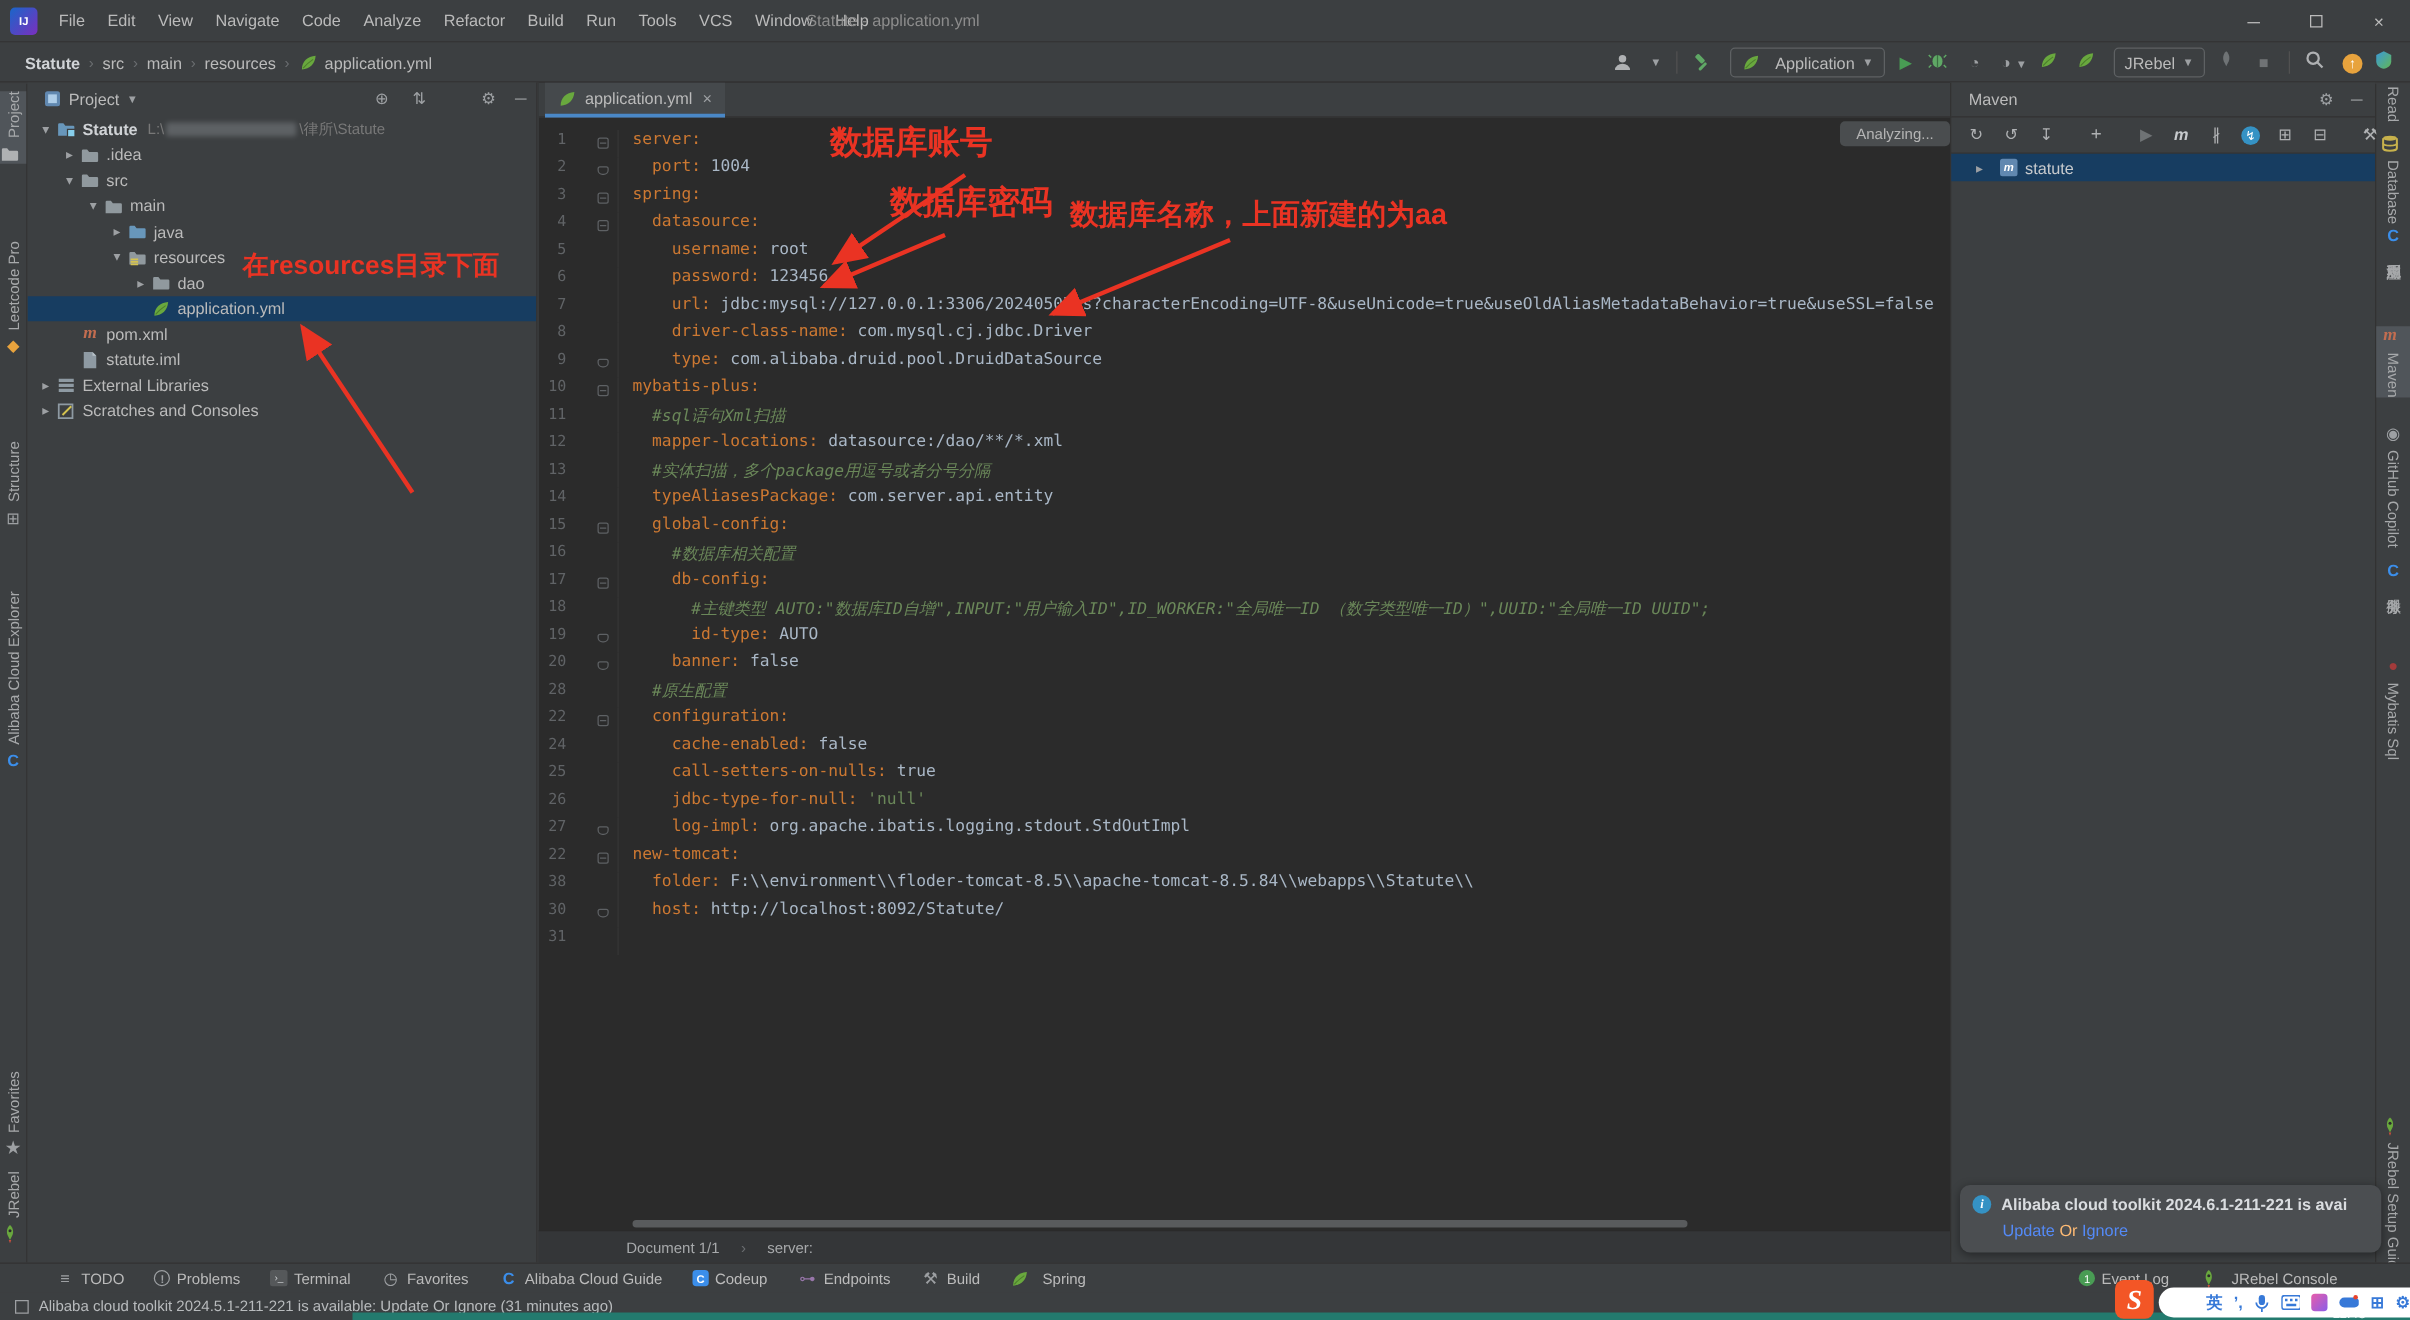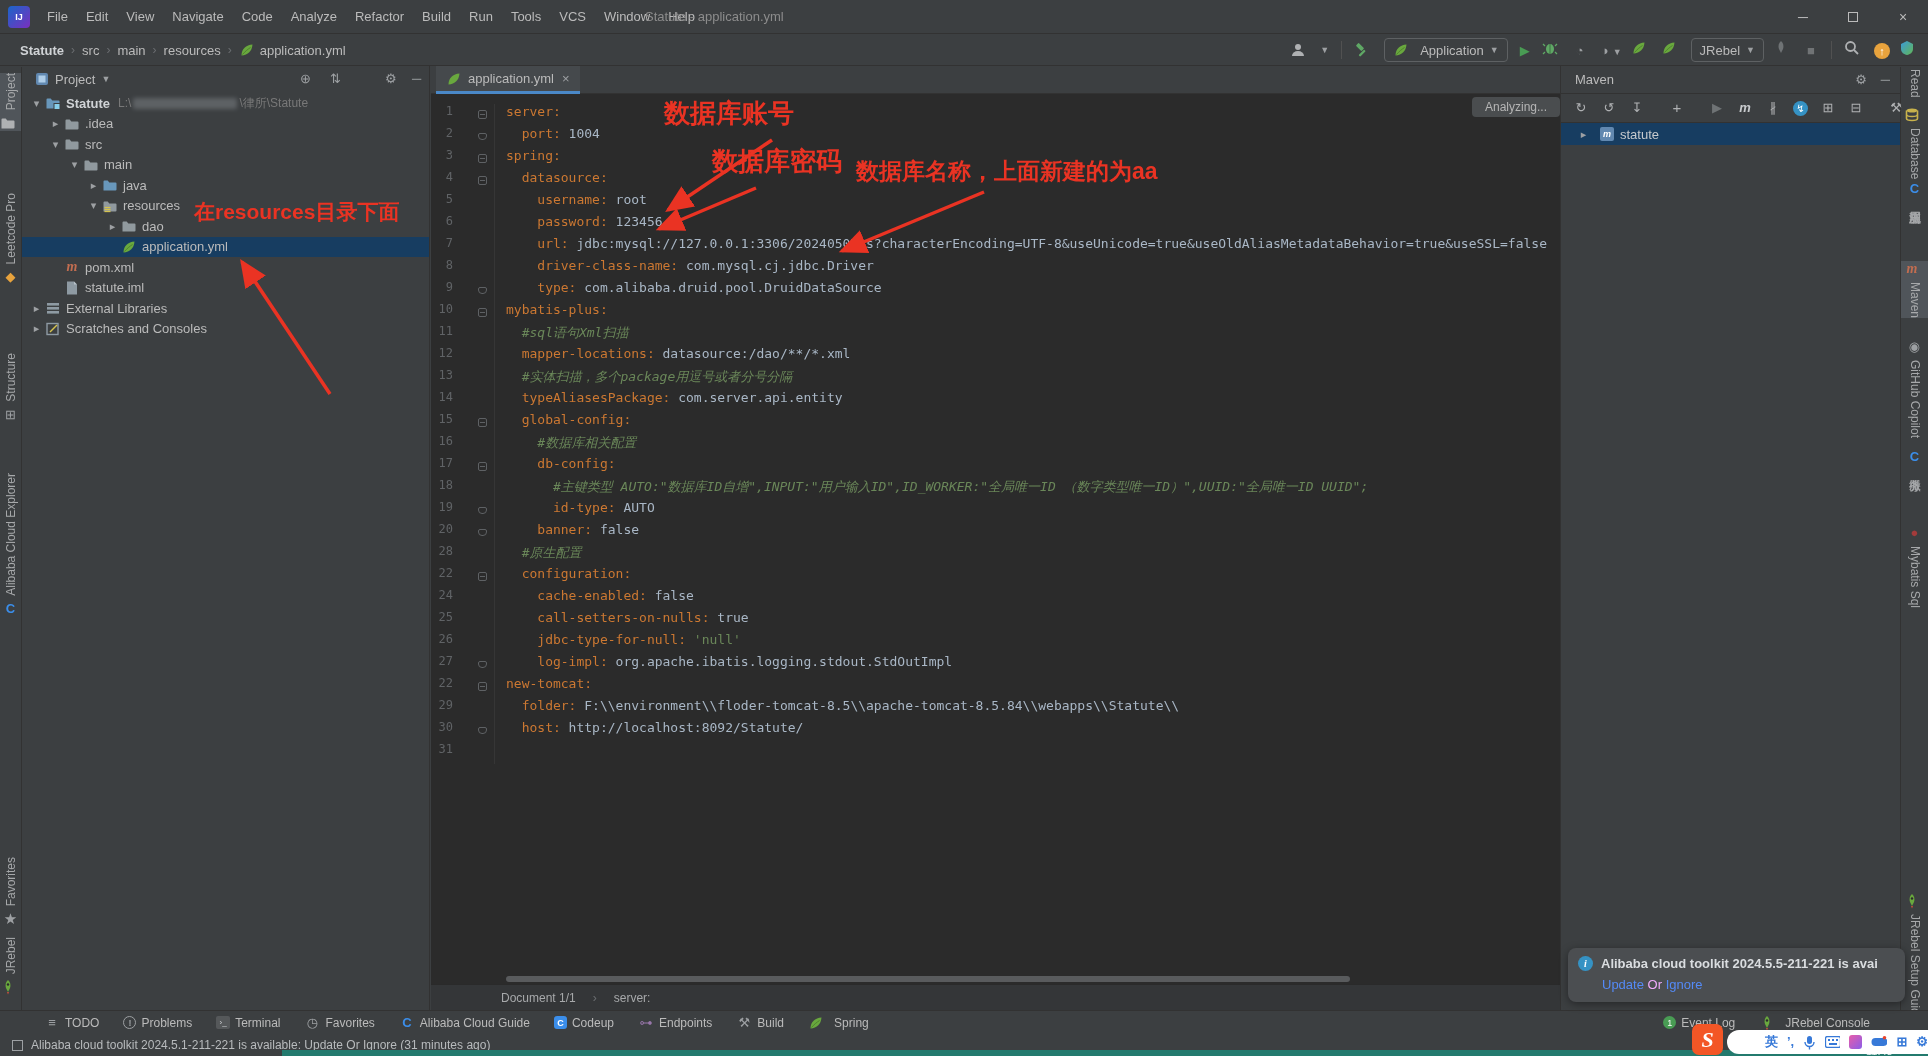--- a/index.html
+++ b/index.html
@@ -83,21 +83,21 @@
   .badge1 { width:13px; height:13px; border-radius:50%; background:#499c54; color:#fff; font-size:9px; display:inline-flex; align-items:center; justify-content:center; }
   #statusbar { position:absolute; left:0; top:1034px; width:1928px; height:22px; background:#3c3f41; display:flex; align-items:center; font-size:12px; color:#b8bbbd; padding-left:12px; gap:8px; }
   .restore-ic { width:11px; height:11px; border:1px solid #9da0a3; display:inline-block; }
   #taskbar-teal { position:absolute; left:282px; top:1050px; width:1646px; height:6px; background:#237a6e; z-index:2; }
   #clock { position:absolute; left:1866px; top:1045px; font-size:11px; color:#dfeeec; z-index:3; }
 
   
   #notif { position:absolute; left:1568px; top:948px; width:337px; height:54px; background:#4b4e51; border-radius:8px; z-index:20; padding:8px 10px; box-shadow:0 2px 8px rgba(0,0,0,.4); }
   #notif .row1 { display:flex; align-items:center; gap:8px; font-size:13px; font-weight:bold; color:#dadde0; }
   #notif .row2 { margin:6px 0 0 24px; font-size:13px; }
-  .link { color:#548af7; } .linkmid { color:#f0abfc; }
+  .link { color:#548af7; } .linkmid { color:#fdba74; }
   .info-ic { width:15px; height:15px; border-radius:50%; background:#3592c4; color:#fff; font-size:10px; font-weight:bold; font-style:italic; display:inline-flex; align-items:center; justify-content:center; font-family:"Liberation Serif",serif; flex:none; }
 
   
   #sogou { position:absolute; left:1727px; top:1030px; width:201px; height:24px; background:#ffffff; border-radius:12px 0 0 12px; z-index:30; display:flex; align-items:center; gap:9px; padding-left:38px; }
   #sogou-s { position:absolute; left:1692px; top:1024px; width:31px; height:31px; background:#f35626; border-radius:7px; color:#fff; font-weight:bold; font-style:italic; font-size:22px; display:flex; align-items:center; justify-content:center; z-index:31; font-family:"Liberation Serif",serif; }
   .sg-ic { color:#3779d8; font-size:13px; font-weight:bold; line-height:24px; }
 
   
   .ann { position:absolute; color:#ea3323; font-weight:bold; z-index:40; white-space:nowrap; font-family:"Liberation Sans",sans-serif; }
   #ann1 { left:664px; top:96px;  font-size:26px; }
@@ -563,21 +563,21 @@
     <span class="ct"><span class="tk-k">    log-impl:</span><span class="tk-v"> org.apache.ibatis.logging.stdout.StdOutImpl</span></span>
         </div>
         <div class="cl">
     <span class="num">22</span>
     <span class="fold">
             <span class="fm m"></span>
           </span>
     <span class="ct"><span class="tk-k">new-tomcat:</span></span>
         </div>
         <div class="cl">
-    <span class="num">29</span>
+    <span class="num">38</span>
     <span class="fold"></span>
     <span class="ct"><span class="tk-k">  folder:</span><span class="tk-v"> F:\\environment\\floder-tomcat-8.5\\apache-tomcat-8.5.84\\webapps\\Statute\\</span></span>
         </div>
         <div class="cl">
     <span class="num">30</span>
     <span class="fold">
             <span class="fm u"></span>
           </span>
     <span class="ct"><span class="tk-k">  host:</span><span class="tk-v"> http://localhost:8092/Statute/</span></span>
         </div>
@@ -687,21 +687,21 @@
   <div id="statusbar">
     <span class="restore-ic"></span>
     <span>Alibaba cloud toolkit 2024.5.1-211-221 is available: Update Or Ignore (31 minutes ago)</span>
   </div>
   <div id="taskbar-teal"></div>
   <div id="clock">11:48</div>
 
   <div id="notif">
     <div class="row1">
       <span class="info-ic">i</span>
-      <span>Alibaba cloud toolkit 2024.5.5-211-221 is avai</span>
+      <span>Alibaba cloud toolkit 2024.6.1-211-221 is avai</span>
     </div>
     <div class="row2">
       <span class="link">Update</span>
       <span class="linkmid"> </span><span class="linkmid">Or</span><span class="linkmid"> </span>
       <span class="link">Ignore</span>
     </div>
   </div>
 
   <div id="sogou-s">S</div>
   <div id="sogou">

